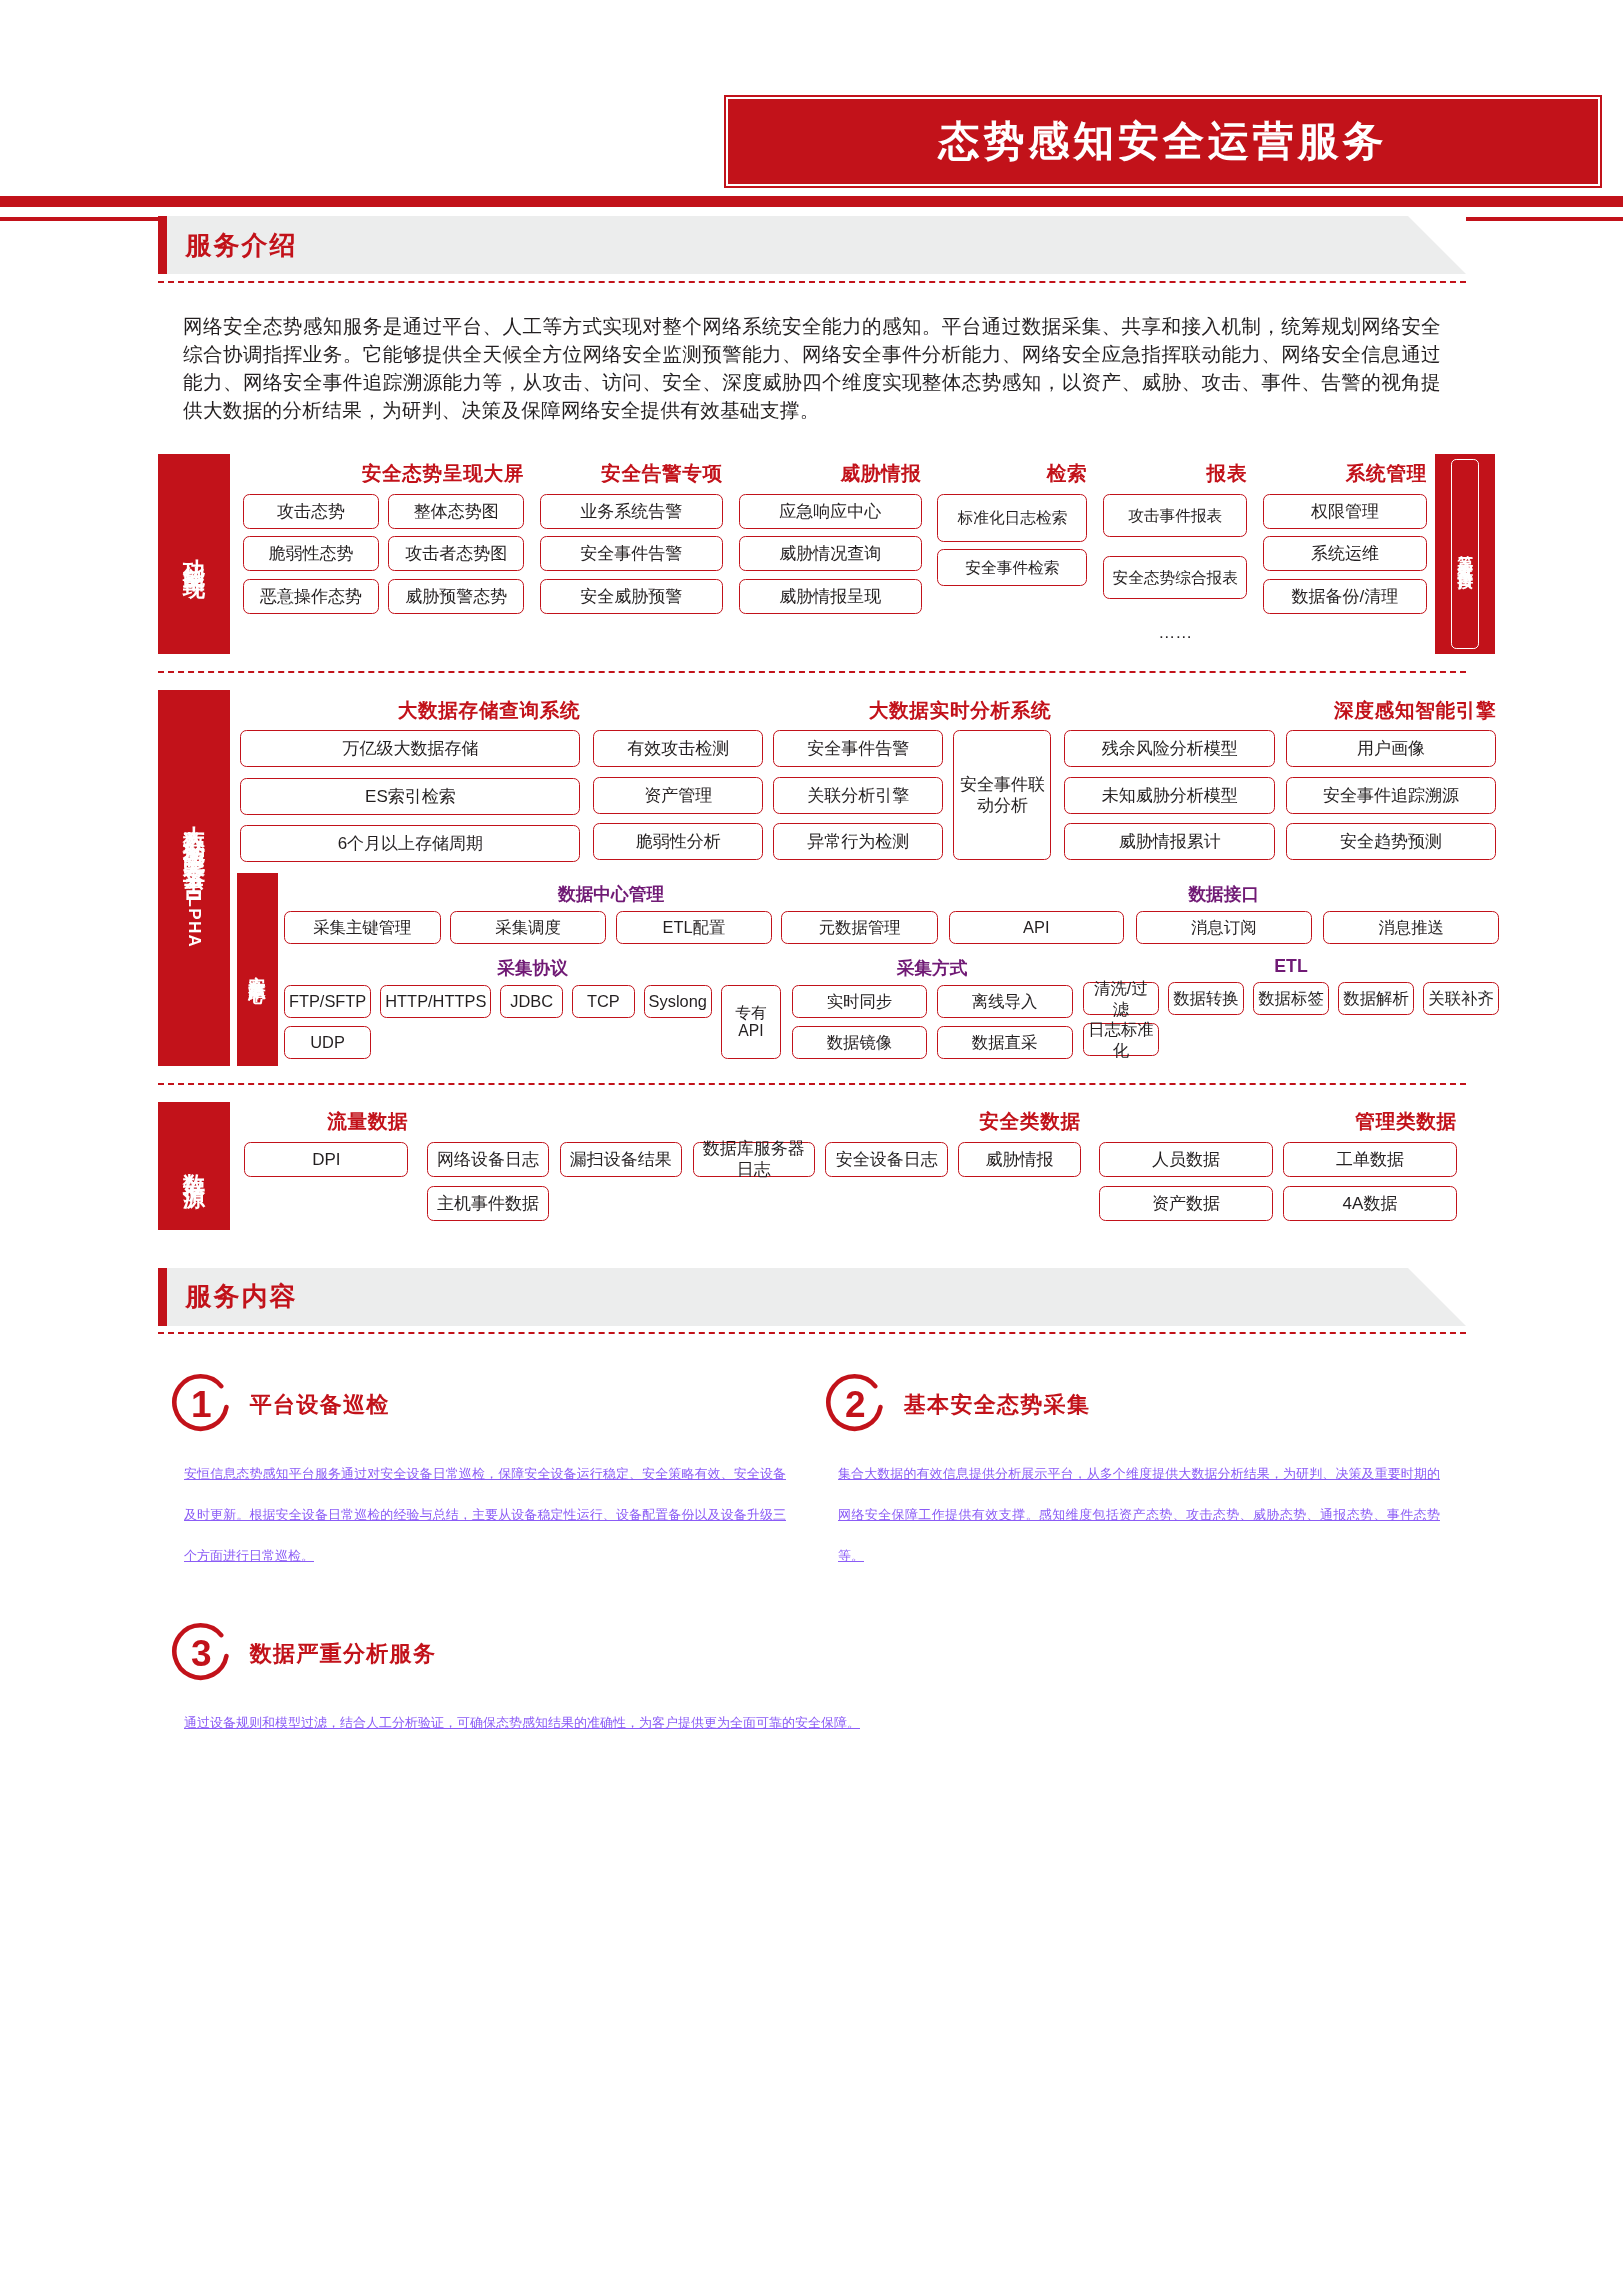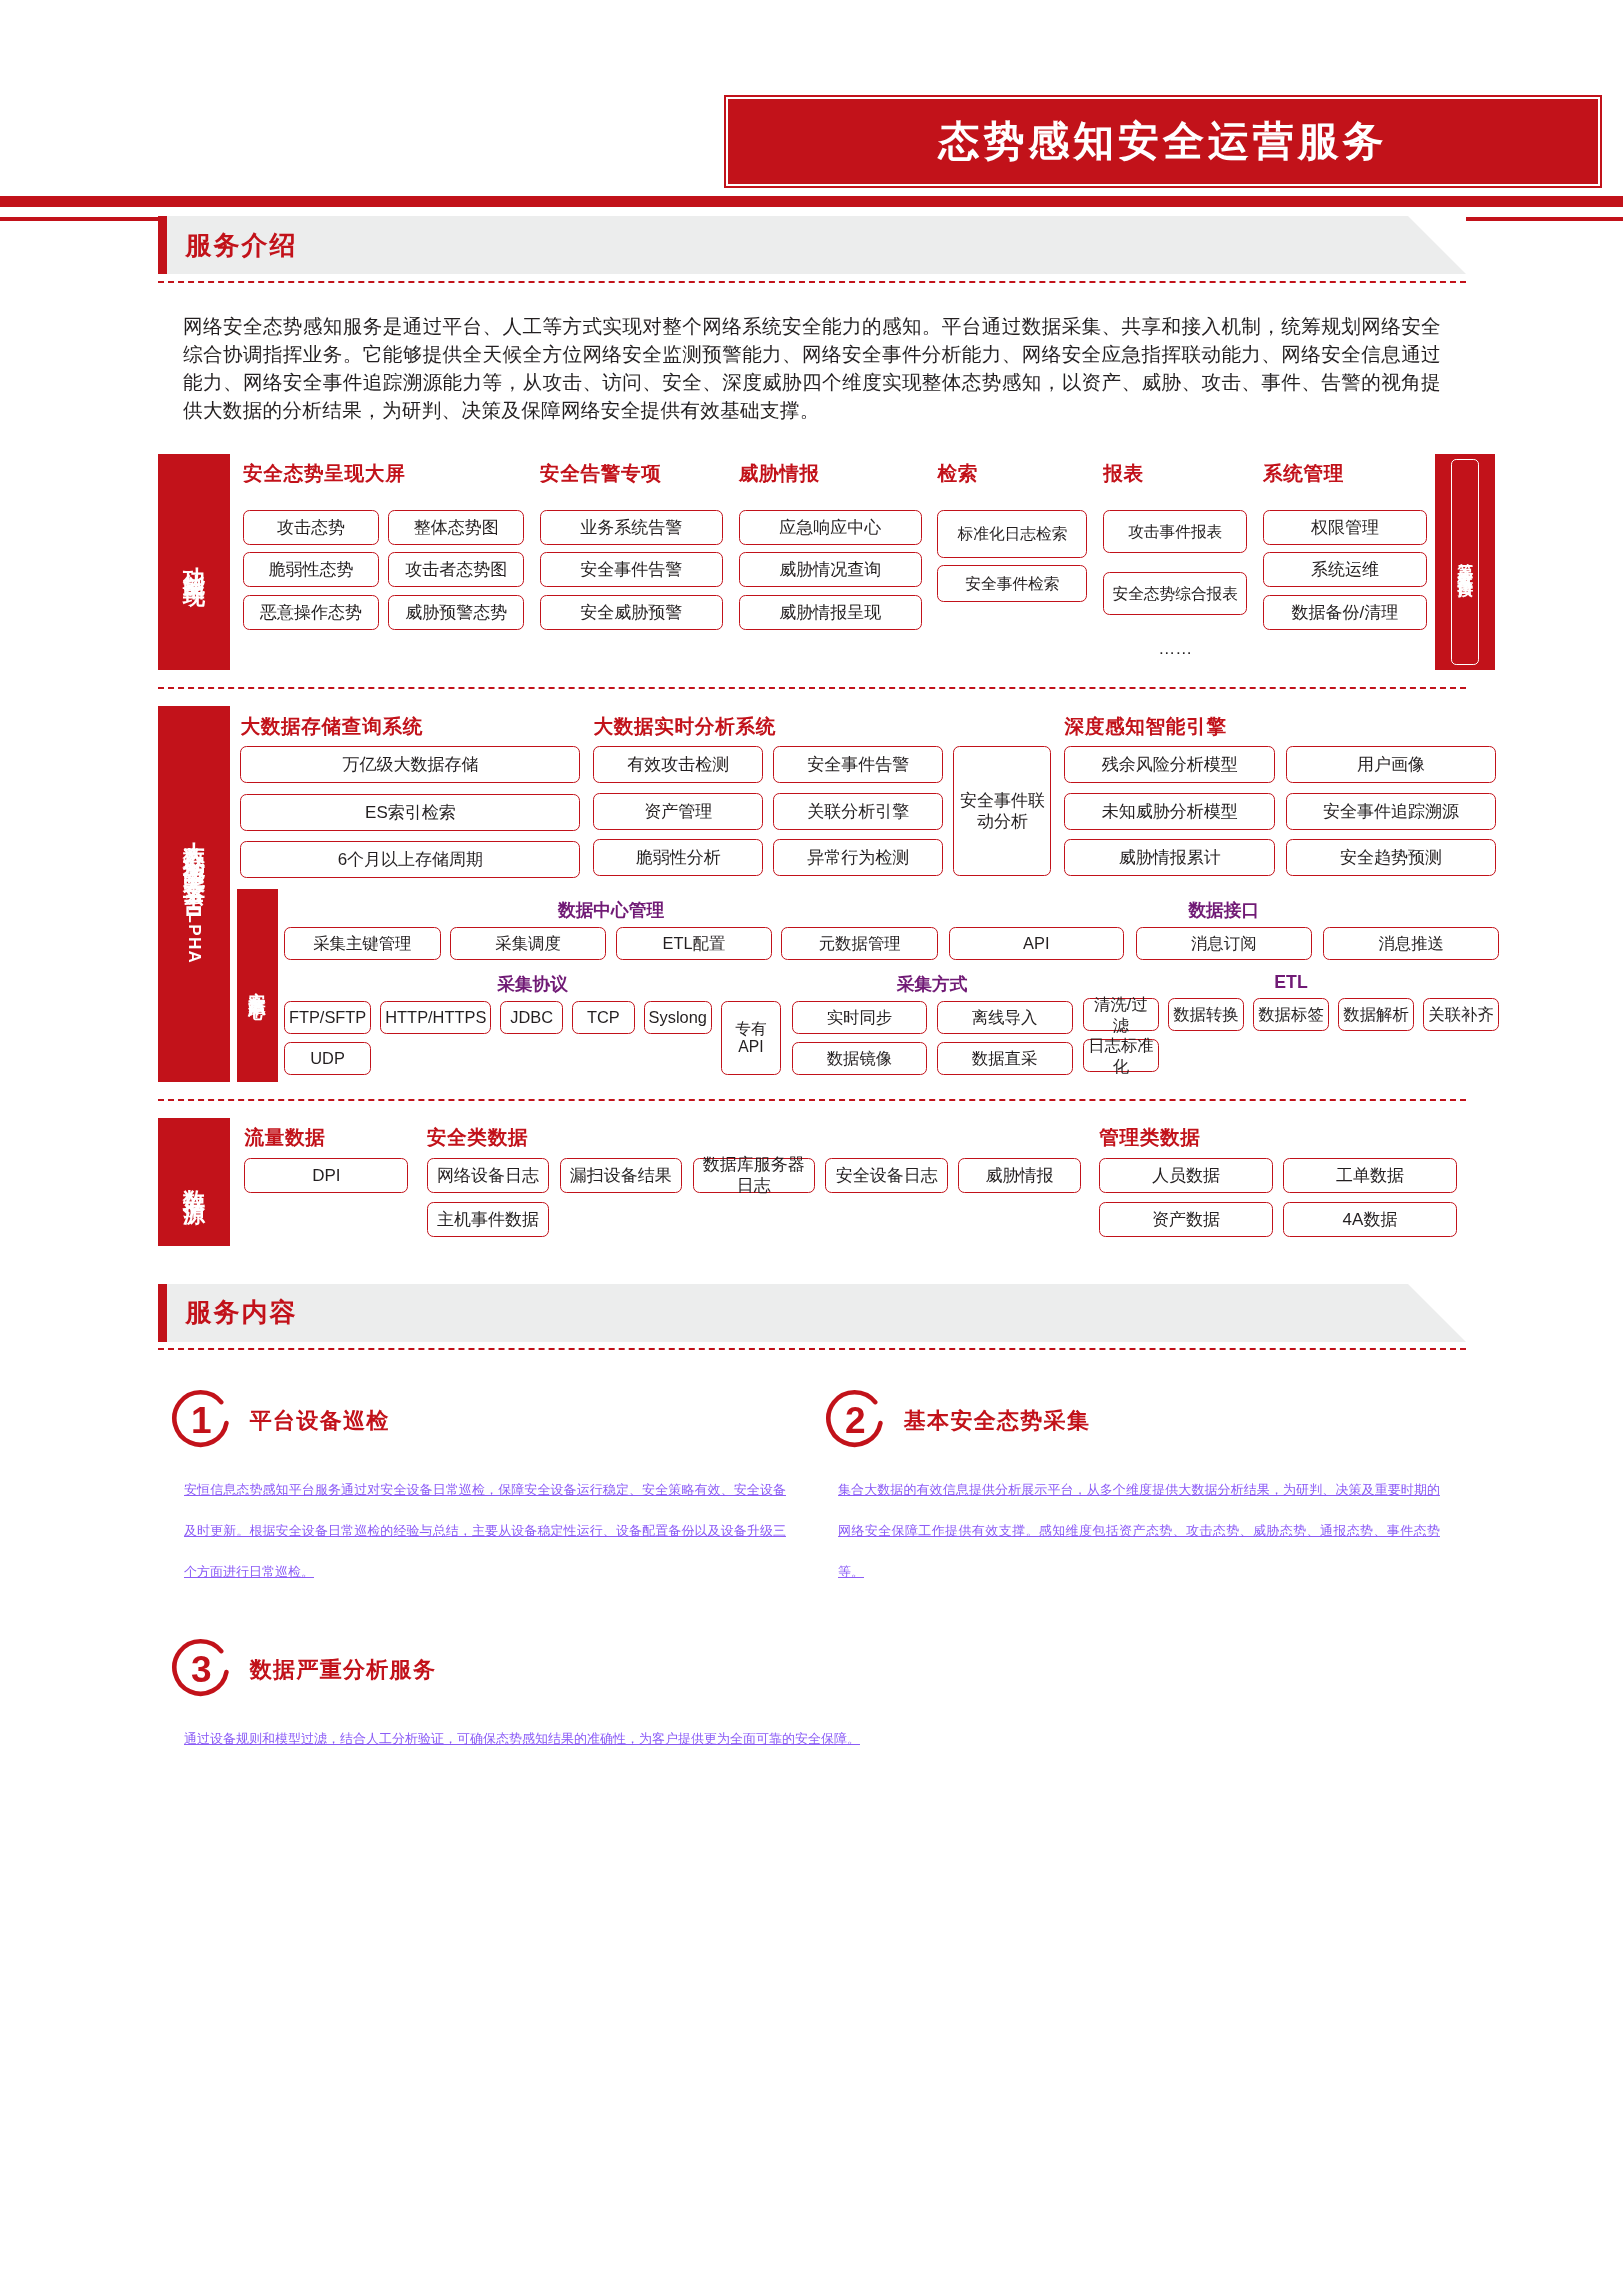--- a/index.html
+++ b/index.html
@@ -58,31 +58,31 @@
     letter-spacing:2.6px;line-height:30px;
   }
   .side-label.vert{writing-mode:vertical-rl;text-orientation:upright;letter-spacing:6.5px;}
 
   .box{
     border:1.3px solid #c2121a;border-radius:6.5px;background:#fff;
     display:flex;align-items:center;justify-content:center;text-align:center;
     font-size:17px;color:#231f20;line-height:21px;padding:2.6px 3.9px;box-sizing:border-box;
   }
   .colhead{
-    color:#c2121a;font-weight:bold;font-size:19.6px;text-align:left;
+    color:#c2121a;font-weight:bold;font-size:19.6px;text-align:right;
     padding-bottom:6.5px;letter-spacing:0.7px;
   }
   .dash-sep{height:0;border-top:2px dashed #c2121a;margin:17px 0;}
 
   
   .b1{display:flex;align-items:stretch;}
   .b1 .side-label{width:72px;border-radius:0;}
   .b1-body{flex:1;display:flex;align-items:stretch;padding-left:5.2px;}
   .b1-group{padding:6.5px 7.9px 7.9px 7.9px;display:flex;flex-direction:column;}
-  .b1-group .cells{display:flex;gap:7.9px;flex-direction:column;margin-top:16px;}
+  .b1-group .cells{display:flex;gap:7.9px;flex-direction:column;}
   .b1-cells-row{display:flex;gap:9.2px;}
   .b1 .box{height:35px;}
   .b1-right{
     width:60px;background:#c2121a;color:#fff;font-weight:bold;font-size:15.7px;
     display:flex;align-items:center;justify-content:center;
   }
   .b1-right span{writing-mode:vertical-rl;text-orientation:upright;letter-spacing:2.6px;}
   .b1-right .inner{
     border:1.3px solid #fff;border-radius:5.2px;padding:6.5px 2.6px;display:flex;gap:1.3px;
     height:calc(100% - 26px);align-items:center;

